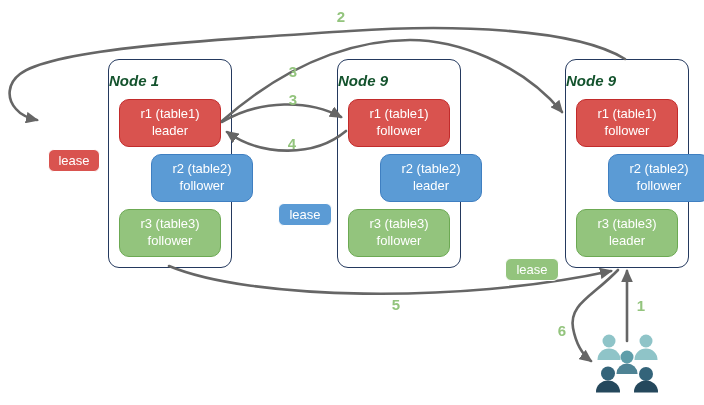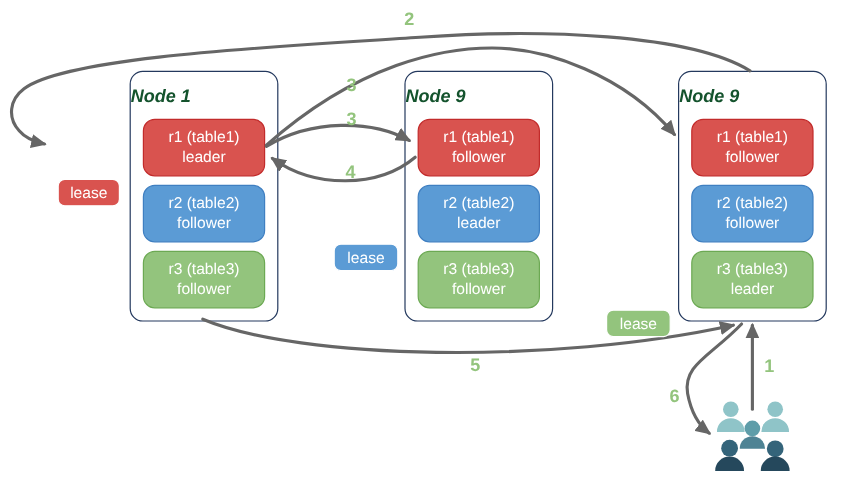--- a/index.html
+++ b/index.html
@@ -42,21 +42,21 @@
     display: flex;
     flex-direction: column;
     align-items: center;
     justify-content: center;
     color: #ffffff;
     font-size: 13px;
     line-height: 1.28;
     text-align: center;
   }
   .range-r1 { top: 39px; }
-  .range-r2 { top: 94px; }
+  .range-r2 { top: 94px; margin-left: 32px; }
   .range-r3 { top: 149px; }
   .c-red   { background: var(--red-fill);   border-color: var(--red-border); }
   .c-blue  { background: var(--blue-fill);  border-color: var(--blue-border); }
   .c-green { background: var(--green-fill); border-color: var(--green-border); }
   
   .lease {
     position: absolute;
     width: 54px; height: 23px;
     border-radius: 6px;
     box-sizing: border-box;

